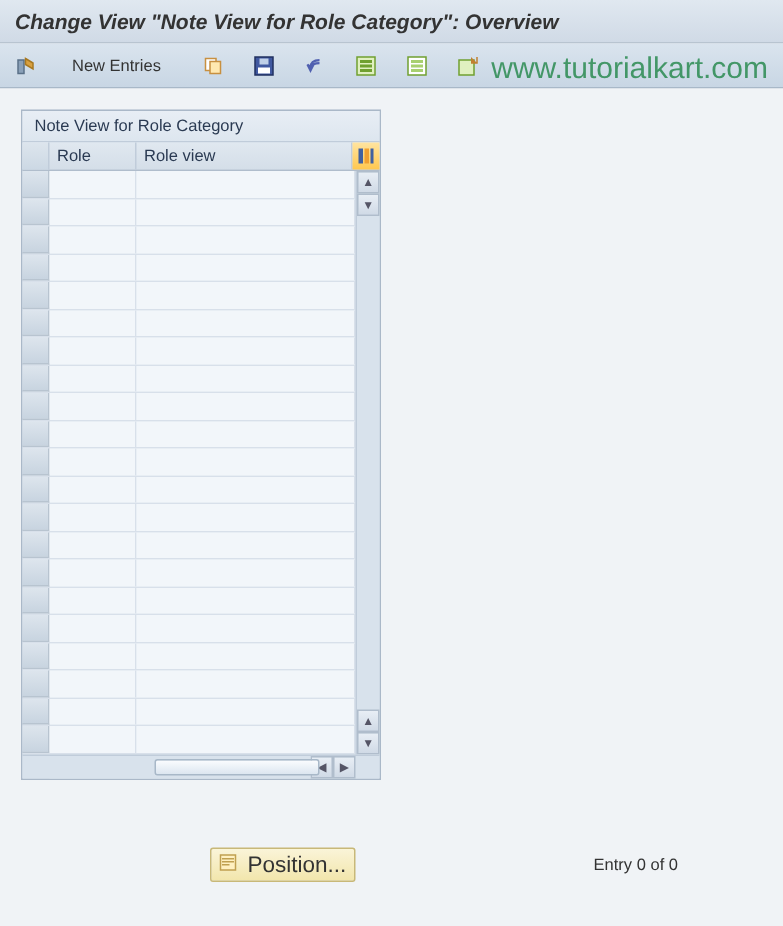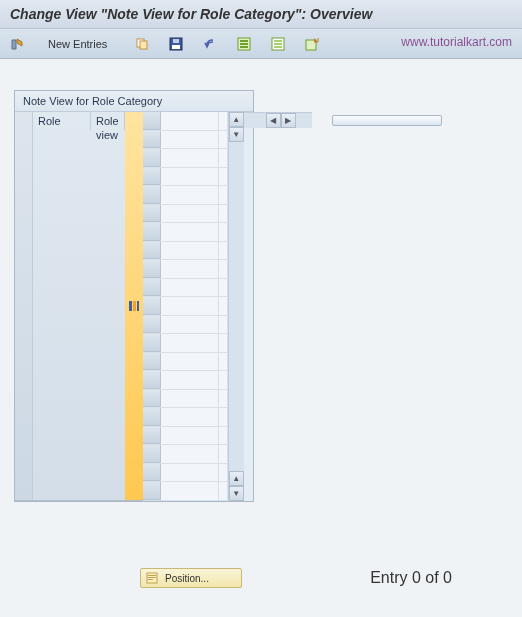--- a/index.html
+++ b/index.html
@@ -45,49 +45,48 @@
       font-size: 11px;
       color: #333;
       padding: 2px 6px;
       cursor: pointer;
       margin-right: 4px;
     }
     .watermark {
       position: absolute;
       right: 10px;
       top: 35px;
-      font-size: 12px;
-      color: #701a75;
+      font-size: 20px;
+      color: #15803d;
       font-weight: 500;
       opacity: 0.75;
       pointer-events: none;
     }
     .content-area {
       padding: 14px;
       background: #f0f3f6;
       height: calc(100% - 60px);
       position: relative;
     }
     .table-panel {
       background: #e4ecf4;
       border: 1px solid #aab8c8;
       width: 240px;
       display: inline-block;
-      margin-top: 17px;
     }
     .panel-header {
       background: linear-gradient(to bottom, #e8eef5, #dde6ef);
       padding: 4px 8px;
       font-size: 11px;
       color: #2a3a52;
       border-bottom: 1px solid #c0ccda;
     }
     .grid-container {
       display: flex;
-      flex-direction: row;
+      flex-direction: column;
     }
     .grid-header-row {
       display: flex;
       background: linear-gradient(to bottom, #e0e8f0, #d4dee8);
       border-bottom: 1px solid #b0bdcc;
     }
     .grid-header-selector {
       width: 18px;
       border-right: 1px solid #c0ccda;
       background: linear-gradient(to bottom, #dde5ed, #ccd8e4);
@@ -202,38 +201,37 @@
       bottom: 28px;
       left: 0;
       right: 0;
       padding: 0 30px;
       display: flex;
       align-items: center;
       justify-content: space-between;
     }
     .position-btn {
       display: flex;
-      align-items: center;
       gap: 6px;
       background: linear-gradient(to bottom, #faf4d8, #f2e6ac);
       border: 1px solid #c8b878;
-      padding: 2px 32px 2px 4px;
-      cursor: pointer;
-      font-size: 10px;
+      padding: 2px 5px 2px 4px;
+      cursor: pointer;
+      font-size: 15px;
       color: #333;
       margin-left: 110px;
       border-radius: 2px;
     }
     .position-icon {
       width: 14px;
       height: 14px;
       display:flex;align-items:center;justify-content:center;
     }
     .entry-text {
-      font-size: 16px;
+      font-size: 11px;
       color: #333;
       margin-right: 40px;
     }
   </style>
 </head>
 <body>
 
 <div class="title-bar">
   <span class="title-text">Change View "Note View for Role Category": Overview</span>
 </div>

